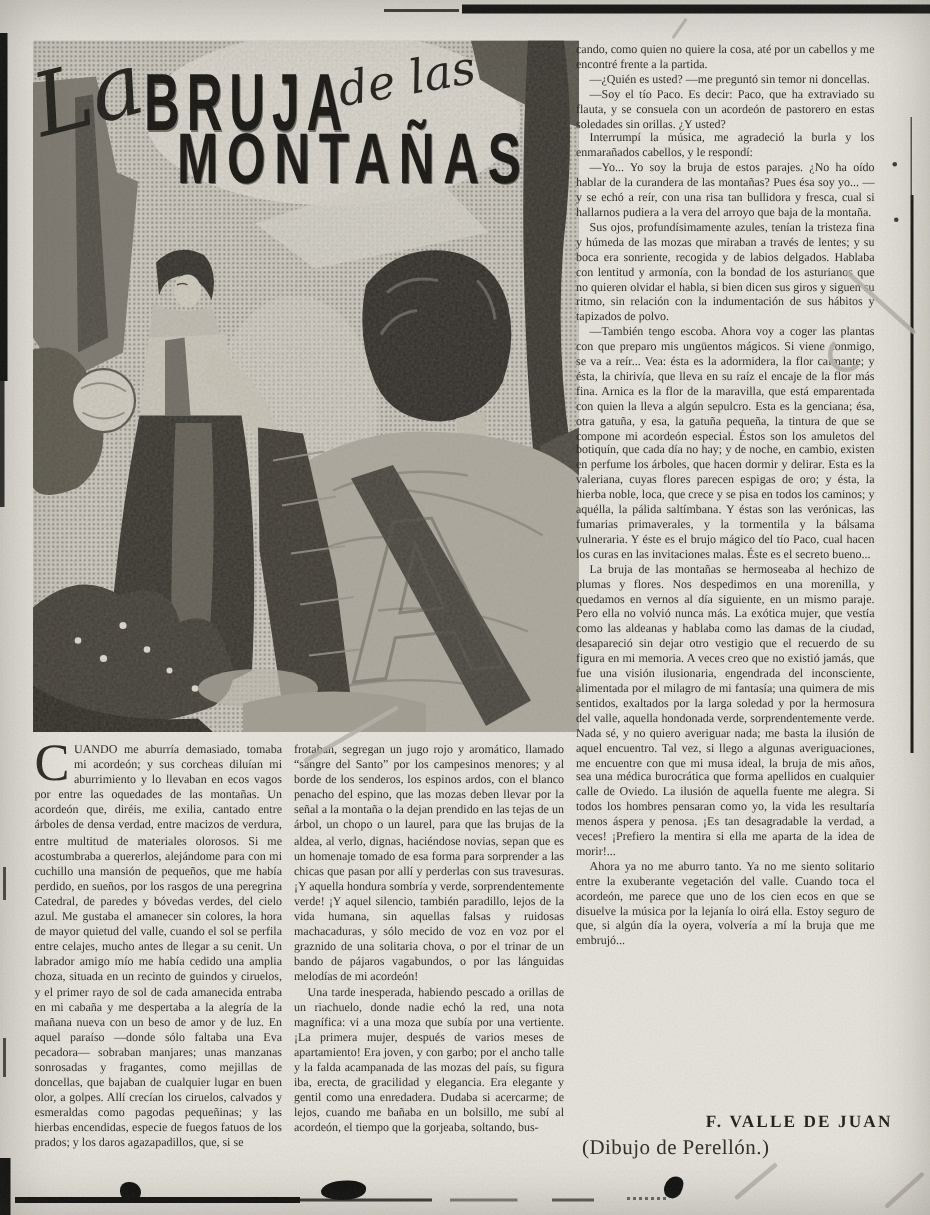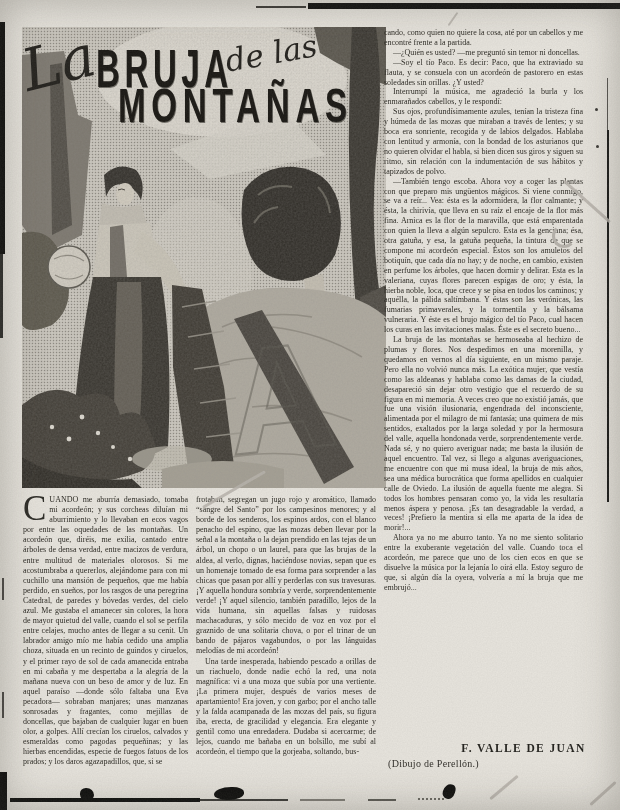--- a/index.html
+++ b/index.html
@@ -21,23 +21,23 @@
   #title-montanas{left:96px;top:50px;font-size:46px;letter-spacing:8px;transform:scale(.72,1.04);}
   
   .col{position:absolute;text-align:justify;color:#2a2822;filter:blur(.22px);}
   .col p{margin:0;text-indent:9px;}
   .col p:first-child{text-indent:0;}
   #col-left{left:23px;top:495px;width:165px;font-size:8px;line-height:10.1px;}
   #col-middle{left:196px;top:495px;width:180px;font-size:8px;line-height:10.1px;}
   #col-right{left:384px;top:28px;width:199px;font-size:8px;line-height:9.9px;}
   .dropcap{float:left;font-size:35px;line-height:28px;padding:0 3px 0 0;color:#2b2a25;
            font-family:"Liberation Serif",serif;}
-  #signature{position:absolute;left:452px;top:742px;width:143px;text-align:center;
+  #signature{position:absolute;left:452px;top:742px;width:143px;text-align:right;
              font-weight:bold;font-size:11.5px;letter-spacing:1.4px;color:#1f1e1a;filter:blur(.2px);}
-  #credit{position:absolute;left:388px;top:758px;font-size:10px;letter-spacing:.3px;color:#2e2c27;filter:blur(.2px);}
+  #credit{position:absolute;left:388px;top:758px;font-size:14px;letter-spacing:.3px;color:#2e2c27;filter:blur(.2px);}
   
   #rule-top-thin{left:256px;top:6px;width:50px;height:2px;background:#3c3a36;}
   #rule-top-thick{left:308px;top:3px;width:312px;height:6px;background:#0f0f0e;}
   #bar-left{left:0;top:22px;width:5px;height:232px;background:#0b0b0a;}
   #bar-left2{left:0;top:254px;width:3px;height:84px;background:#2a2a28;}
   #tick-left1{left:2px;top:578px;width:2px;height:22px;background:#4a4844;}
   #tick-left2{left:2px;top:692px;width:2px;height:26px;background:#4a4844;}
   #bar-corner-bl{left:0;top:772px;width:7px;height:38px;background:#090908;}
   #rule-bot-main{left:10px;top:798px;width:190px;height:4px;background:#0c0c0b;}
   #rule-bot-thin{left:200px;top:799px;width:88px;height:2px;background:#3a3936;}
@@ -158,20 +158,21 @@
   <div class="col" id="col-middle">
       <p>frotaban, segregan un jugo rojo y aromático, llamado “sangre del Santo” por los campesinos menores; y al borde de los senderos, los espinos ardos, con el blanco penacho del espino, que las mozas deben llevar por la señal a la montaña o la dejan prendido en las tejas de un árbol, un chopo o un laurel, para que las brujas de la aldea, al verlo, dignas, haciéndose novias, sepan que es un homenaje tomado de esa forma para sorprender a las chicas que pasan por allí y perderlas con sus travesuras. ¡Y aquella hondura sombría y verde, sorprendentemente verde! ¡Y aquel silencio, también paradillo, lejos de la vida humana, sin aquellas falsas y ruidosas machacaduras, y sólo mecido de voz en voz por el graznido de una solitaria chova, o por el trinar de un bando de pájaros vagabundos, o por las lánguidas melodías de mi acordeón!</p>
       <p>Una tarde inesperada, habiendo pescado a orillas de un riachuelo, donde nadie echó la red, una nota magnífica: vi a una moza que subía por una vertiente. ¡La primera mujer, después de varios meses de apartamiento! Era joven, y con garbo; por el ancho talle y la falda acampanada de las mozas del país, su figura iba, erecta, de gracilidad y elegancia. Era elegante y gentil como una enredadera. Dudaba si acercarme; de lejos, cuando me bañaba en un bolsillo, me subí al acordeón, el tiempo que la gorjeaba, soltando, bus-</p>
     </div>
 
   <div class="col" id="col-right">
       <p>cando, como quien no quiere la cosa, até por un cabellos y me encontré frente a la partida.</p>
       <p>—¿Quién es usted? —me preguntó sin temor ni doncellas.</p>
       <p>—Soy el tío Paco. Es decir: Paco, que ha extraviado su flauta, y se consuela con un acordeón de pastorero en estas soledades sin orillas. ¿Y usted?</p>
       <p>Interrumpí la música, me agradeció la burla y los enmarañados cabellos, y le respondí:</p>
+      <p>—Yo... Yo soy la bruja de estos parajes. ¿No ha oído hablar de la curandera de las montañas? Pues ésa soy yo... —y se echó a reír, con una risa tan bullidora y fresca, cual si hallarnos pudiera a la vera del arroyo que baja de la montaña.</p>
       <p>Sus ojos, profundísimamente azules, tenían la tristeza fina y húmeda de las mozas que miraban a través de lentes; y su boca era sonriente, recogida y de labios delgados. Hablaba con lentitud y armonía, con la bondad de los asturianos que no quieren olvidar el habla, si bien dicen sus giros y siguen su ritmo, sin relación con la indumentación de sus hábitos y tapizados de polvo.</p>
       <p>—También tengo escoba. Ahora voy a coger las plantas con que preparo mis ungüentos mágicos. Si viene conmigo, se va a reír... Vea: ésta es la adormidera, la flor calmante; y ésta, la chirivía, que lleva en su raíz el encaje de la flor más fina. Arnica es la flor de la maravilla, que está emparentada con quien la lleva a algún sepulcro. Esta es la genciana; ésa, otra gatuña, y esa, la gatuña pequeña, la tintura de que se compone mi acordeón especial. Éstos son los amuletos del botiquín, que cada día no hay; y de noche, en cambio, existen en perfume los árboles, que hacen dormir y delirar. Esta es la valeriana, cuyas flores parecen espigas de oro; y ésta, la hierba noble, loca, que crece y se pisa en todos los caminos; y aquélla, la pálida saltímbana. Y éstas son las verónicas, las fumarias primaverales, y la tormentila y la bálsama vulneraria. Y éste es el brujo mágico del tío Paco, cual hacen los curas en las invitaciones malas. Éste es el secreto bueno...</p>
       <p>La bruja de las montañas se hermoseaba al hechizo de plumas y flores. Nos despedimos en una morenilla, y quedamos en vernos al día siguiente, en un mismo paraje. Pero ella no volvió nunca más. La exótica mujer, que vestía como las aldeanas y hablaba como las damas de la ciudad, desapareció sin dejar otro vestigio que el recuerdo de su figura en mi memoria. A veces creo que no existió jamás, que fue una visión ilusionaria, engendrada del inconsciente, alimentada por el milagro de mi fantasía; una quimera de mis sentidos, exaltados por la larga soledad y por la hermosura del valle, aquella hondonada verde, sorprendentemente verde. Nada sé, y no quiero averiguar nada; me basta la ilusión de aquel encuentro. Tal vez, si llego a algunas averiguaciones, me encuentre con que mi musa ideal, la bruja de mis años, sea una médica burocrática que forma apellidos en cualquier calle de Oviedo. La ilusión de aquella fuente me alegra. Si todos los hombres pensaran como yo, la vida les resultaría menos áspera y penosa. ¡Es tan desagradable la verdad, a veces! ¡Prefiero la mentira si ella me aparta de la idea de morir!...</p>
       <p>Ahora ya no me aburro tanto. Ya no me siento solitario entre la exuberante vegetación del valle. Cuando toca el acordeón, me parece que uno de los cien ecos en que se disuelve la música por la lejanía lo oirá ella. Estoy seguro de que, si algún día la oyera, volvería a mí la bruja que me embrujó...</p>
     </div>
 
   <div id="signature">F. VALLE DE JUAN</div>
   <div id="credit">(Dibujo de Perellón.)</div>
 
   <div class="art" id="vline-right-a"></div>

